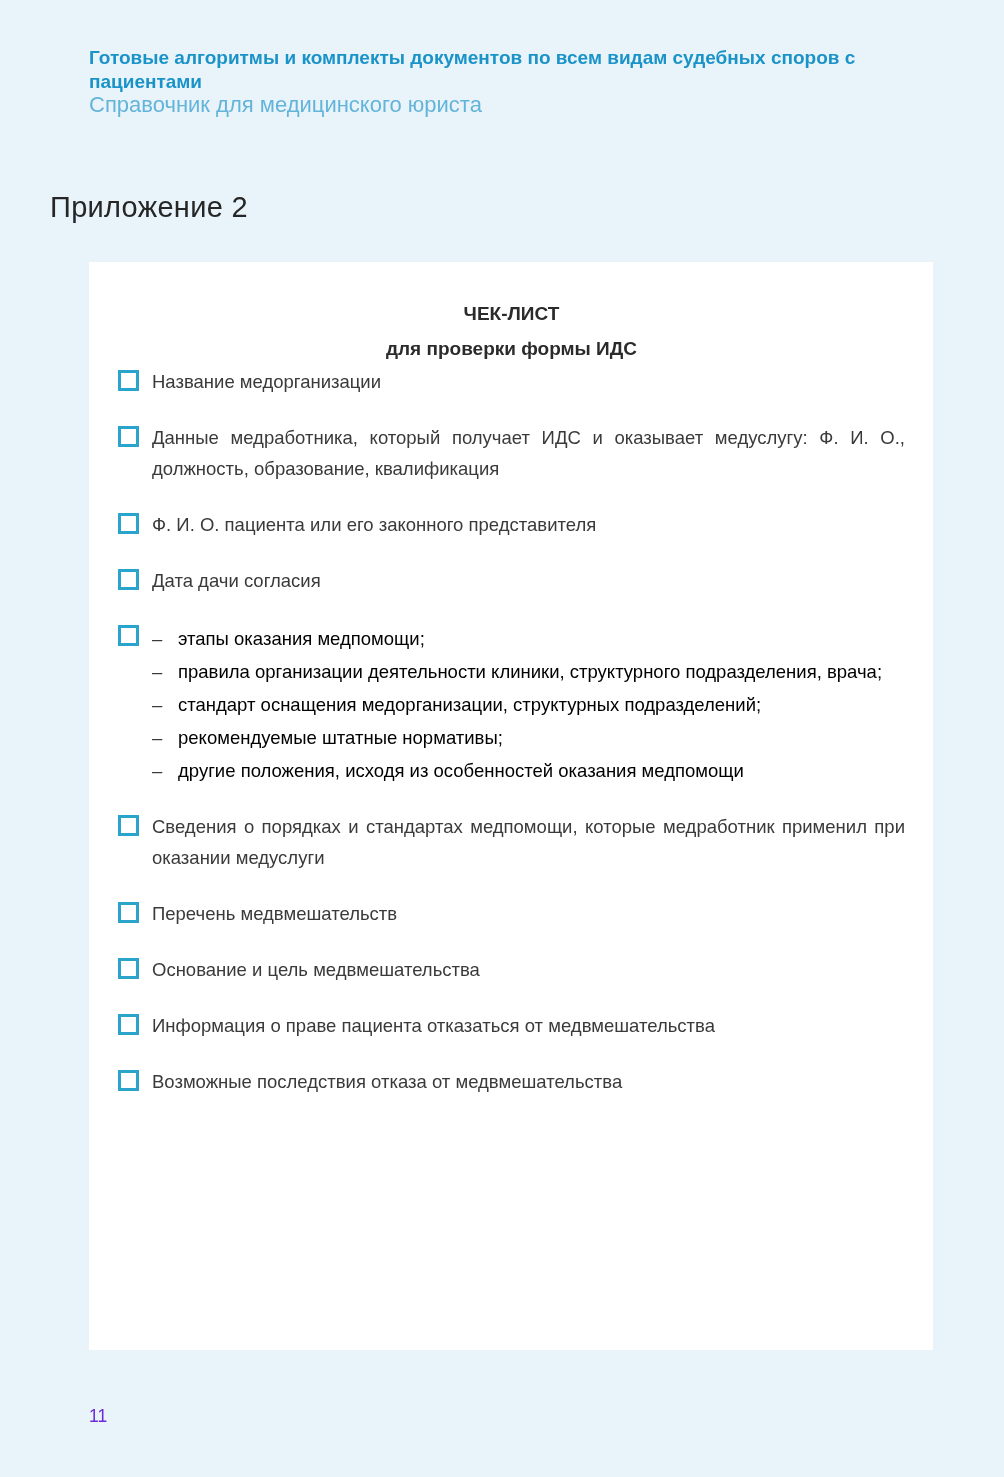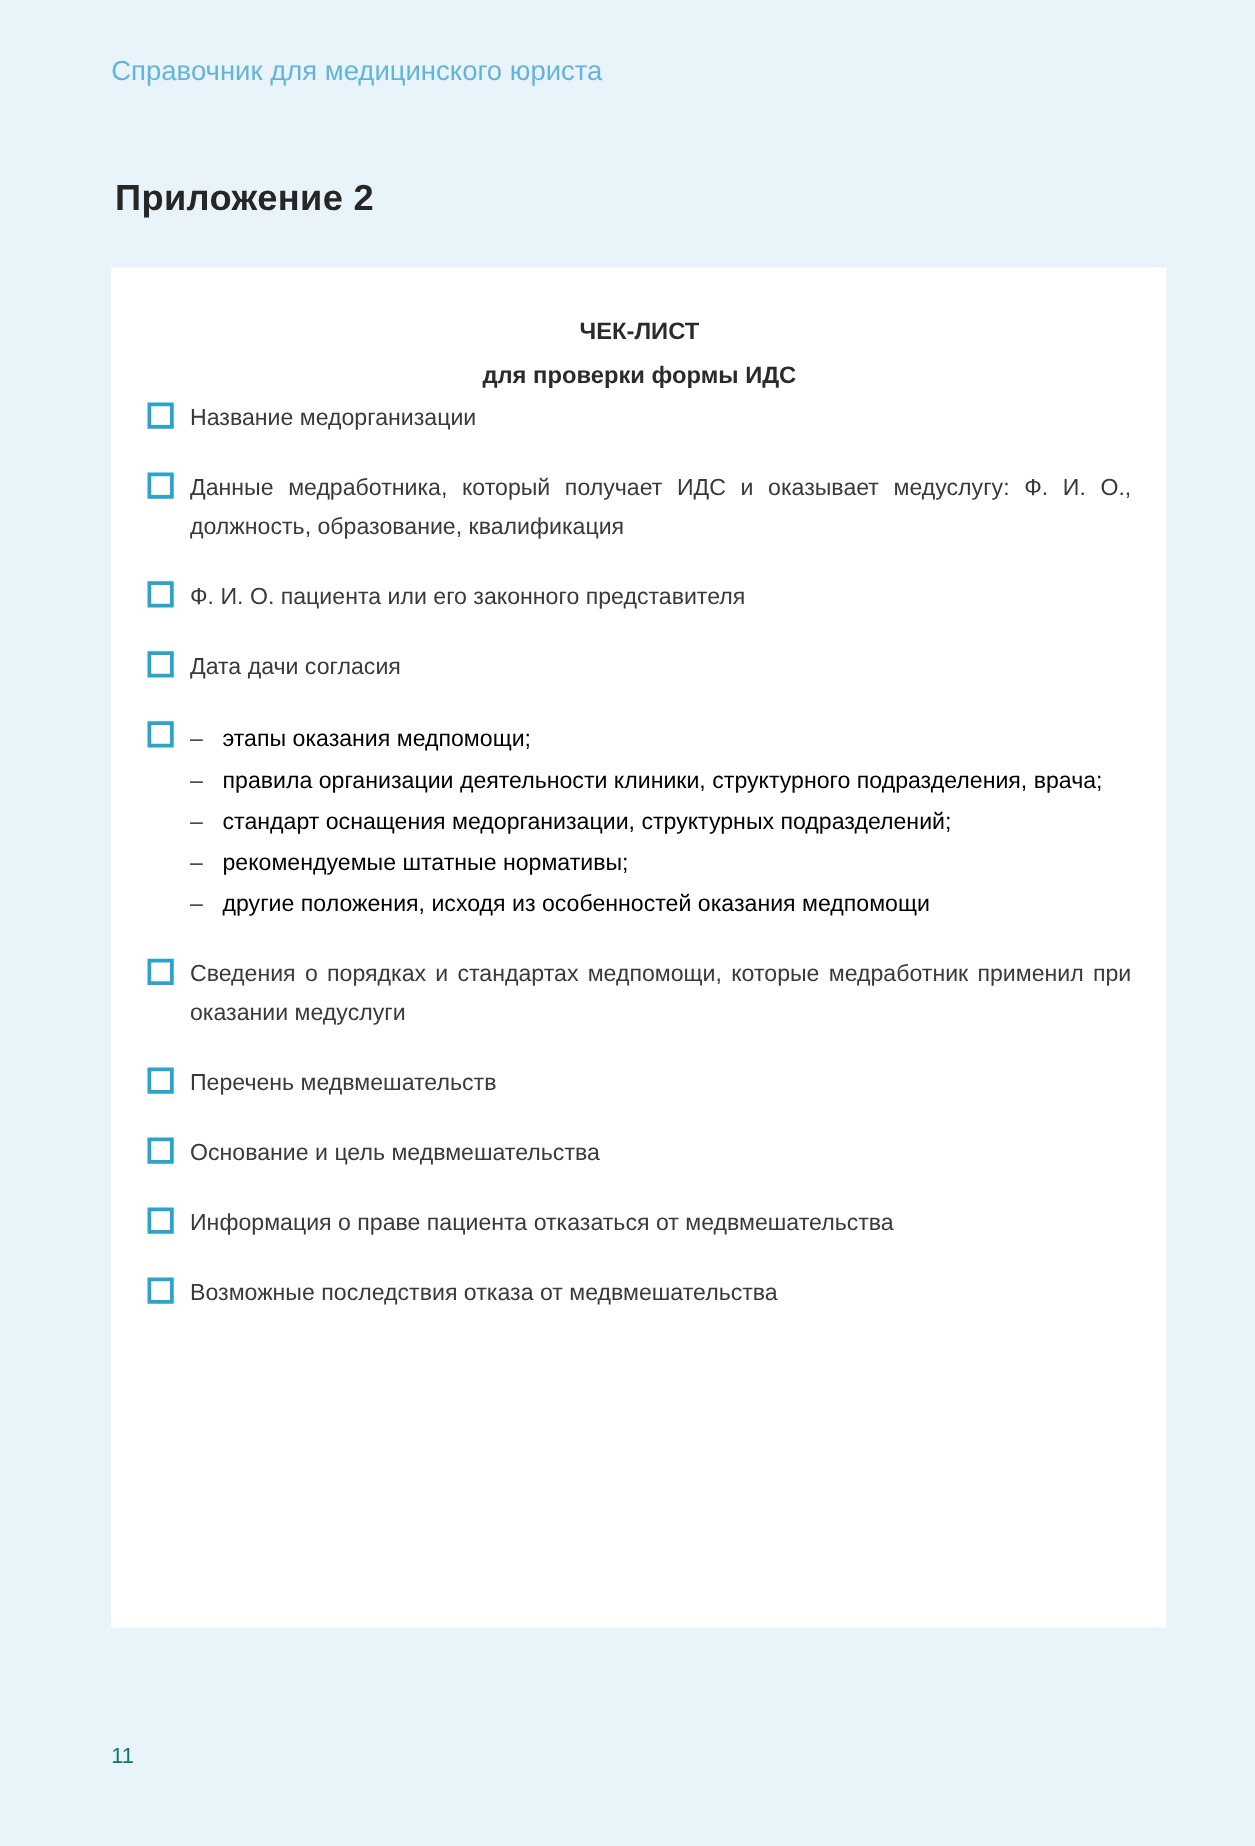--- a/index.html
+++ b/index.html
@@ -21,23 +21,23 @@
     line-height: 24px;
   }
   .header-subtitle {
     margin: 1px 0 18px 0;
     font-size: 22px;
     font-weight: normal;
     color: #63B4DA;
     line-height: 20px;
   }
   .page-title {
-    margin: 76px 0 0 92px;
+    margin: 76px 0 0 50px;
     font-size: 29px;
-    font-weight: bold;
+    font-weight: normal;
     color: #262626;
     letter-spacing: 0.3px;
   }
   .card {
     margin: 38px 0 0 89px;
     width: 844px;
     min-height: 1088px;
     background: #FFFFFF;
     padding: 34px 28px 50px 29px;
   }
@@ -83,29 +83,30 @@
     flex: 1;
     font-size: 18.5px;
     line-height: 31px;
     color: #000000;
     text-align: justify;
     hyphens: manual;
   }
   .page-number {
     position: absolute;
     left: 89px;
-    bottom: 62px;
+    bottom: 50px;
     font-size: 17.5px;
-    color: #0f766e;
+    color: #6d28d9;
   }
 </style>
 </head>
 <body>
 
 <header class="header">
+  <p class="header-title">Готовые алгоритмы и комплекты документов по всем видам судебных споров с пациентами</p>
   <p class="header-subtitle">Справочник для медицинского юриста</p>
 </header>
 
 <h1 class="page-title">Приложение 2</h1>
 
 <section class="card">
   <p class="card-title">ЧЕК-ЛИСТ</p>
   <p class="card-title">для проверки формы ИДС</p>
 
   <div class="list">

